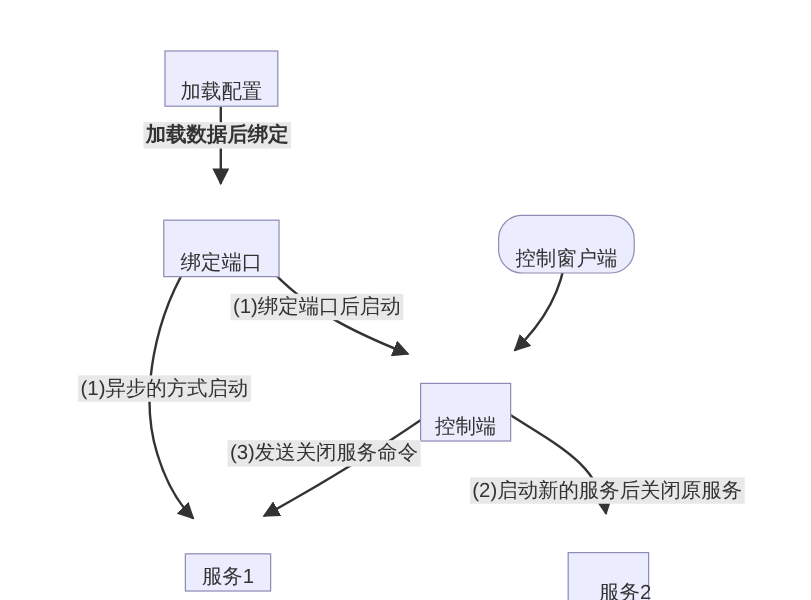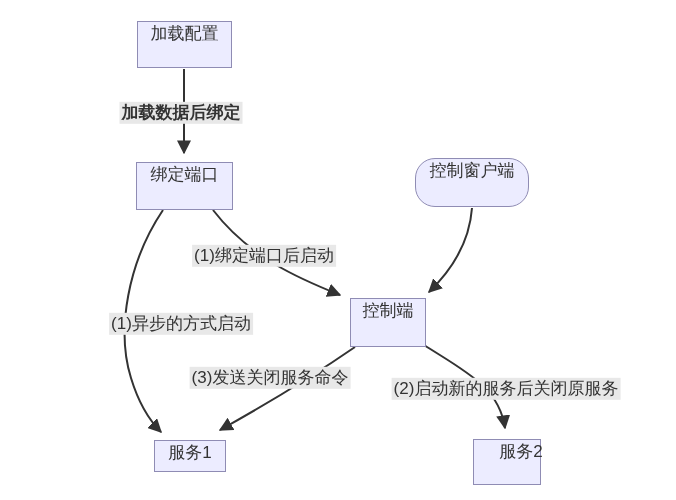--- a/index.html
+++ b/index.html
@@ -29,25 +29,26 @@
     fill: var(--edge-line, #333333);
     stroke: none;
   }
   .node {
     position: absolute;
     box-sizing: border-box;
     background: var(--node-fill, #ECECFF);
     border: 1.4px solid var(--node-border, #8f8cb4);
     color: var(--text, #333333);
     display: flex;
-    align-items: flex-start;
+    align-items: flex-end;
     justify-content: center;
     font-size: 17px;
     white-space: nowrap;
     z-index: 2;
+    margin-top: 21px;
   }
   .edge-label {
     position: absolute;
     transform: translate(-50%, -50%);
     background: var(--edge-label-bg, #e8e8e8);
     color: var(--text, #333333);
     font-size: 17px;
     line-height: 1.2;
     padding: 1px 2px;
     white-space: nowrap;
@@ -95,19 +96,19 @@
 
   <div class="node" style="left:473px; top:439px; width:68px;  height:46px;padding-left:28px;">
     <span>服务2</span>
   </div>
 
   <div class="edge-label" style="left:181px; top:113px;font-weight:bold;">加载数据后绑定</div>
 
   <div class="edge-label" style="left:264px; top:256px;">(1)绑定端口后启动</div>
 
 
-  <div class="edge-label" style="left:137px; top:324px;margin-left:44px;">(1)异步的方式启动</div>
+  <div class="edge-label" style="left:137px; top:324px;">(1)异步的方式启动</div>
 
   <div class="edge-label" style="left:270px; top:378px;">(3)发送关闭服务命令</div>
 
-  <div class="edge-label" style="left:506px; top:389px;">(2)启动新的服务后关闭原服务</div>
+  <div class="edge-label" style="left:506px; top:409px;">(2)启动新的服务后关闭原服务</div>
 
 </div>
 
 </body></html>

